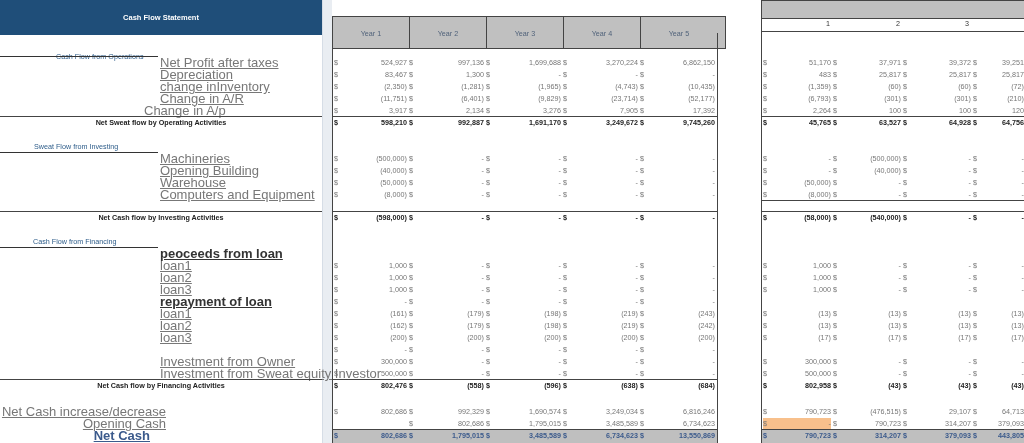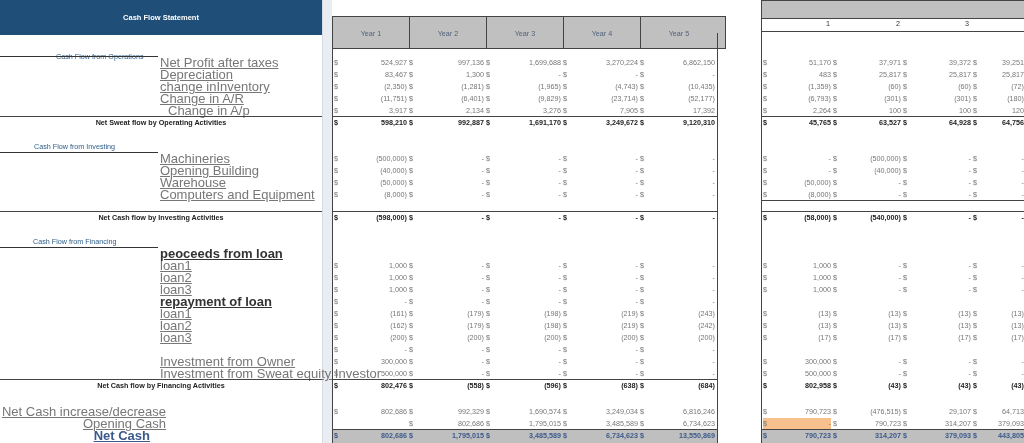--- a/index.html
+++ b/index.html
@@ -36,32 +36,32 @@
 <body>
 
 <div id="title-band" class="abs">
   <span>Cash Flow Statement</span>
 </div>
 <div class="abs sep-v"></div>
 
 <div class="abs section-head" style="left:30px;top:52px;margin-left:26px;">Cash Flow from Operations</div>
 <div class="abs section-line" style="left:0;top:56px;width:158px;"></div>
 
-<div class="abs section-head" style="left:34px;top:142px;">Cash Flow from Investing</div>
+<div class="abs section-head" style="left:34px;top:142px;">Sweat Flow from Investing</div>
 <div class="abs section-line" style="left:0;top:152px;width:158px;"></div>
 
 <div class="abs section-head" style="left:33px;top:237px;">Cash Flow from Financing</div>
 <div class="abs section-line" style="left:0;top:247px;width:158px;"></div>
 
 <div id="labels">
     <div class="abs label" style="left:160px;top:57px;line-height:12px;">Net Profit after taxes</div>
     <div class="abs label" style="left:160px;top:69px;line-height:12px;">Depreciation</div>
     <div class="abs label" style="left:160px;top:81px;line-height:12px;">change inInventory</div>
     <div class="abs label" style="left:160px;top:93px;line-height:12px;">Change in A/R</div>
-    <div class="abs label" style="left:168px;top:105px;line-height:12px;">Change in A/p</div>
+    <div class="abs label" style="left:144px;top:105px;line-height:12px;">Change in A/p</div>
     <div class="abs total-label" style="left:0;top:117px;width:322px;line-height:12px;">Net Sweat flow by Operating Activities</div>
     <div class="abs hline" style="left:0;top:116px;width:322px;"></div>
     <div class="abs label" style="left:160px;top:153px;line-height:12px;">Machineries</div>
     <div class="abs label" style="left:160px;top:165px;line-height:12px;">Opening Building</div>
     <div class="abs label" style="left:160px;top:177px;line-height:12px;">Warehouse</div>
     <div class="abs label" style="left:160px;top:189px;line-height:12px;">Computers and Equipment</div>
     <div class="abs total-label" style="left:0;top:212px;width:322px;line-height:12px;">Net Cash flow by Investing Activities</div>
     <div class="abs hline" style="left:0;top:211px;width:322px;"></div>
     <div class="abs label bold" style="left:160px;top:248px;line-height:12px;">peoceeds from loan</div>
     <div class="abs label" style="left:160px;top:260px;line-height:12px;">loan1</div>
@@ -237,21 +237,21 @@
     <div class="cell " style="left:833px;top:93px;width:68px;">
       <span class="dol">$</span>
       <span class="val">(301)</span>
     </div>
     <div class="cell " style="left:903px;top:93px;width:68px;">
       <span class="dol">$</span>
       <span class="val">(301)</span>
     </div>
     <div class="cell " style="left:973px;top:93px;width:51px;">
       <span class="dol">$</span>
-      <span class="val">(180)</span>
+      <span class="val">(210)</span>
     </div>
     <div class="cell " style="left:334px;top:105px;width:73px;">
       <span class="dol">$</span>
       <span class="val">3,917</span>
     </div>
     <div class="cell " style="left:409px;top:105px;width:75px;">
       <span class="dol">$</span>
       <span class="val">2,134</span>
     </div>
     <div class="cell " style="left:486px;top:105px;width:75px;">
@@ -295,21 +295,21 @@
     <div class="cell bold" style="left:486px;top:117px;width:75px;">
       <span class="dol">$</span>
       <span class="val">1,691,170</span>
     </div>
     <div class="cell bold" style="left:563px;top:117px;width:75px;">
       <span class="dol">$</span>
       <span class="val">3,249,672</span>
     </div>
     <div class="cell bold" style="left:640px;top:117px;width:75px;">
       <span class="dol">$</span>
-      <span class="val">9,120,310</span>
+      <span class="val">9,745,260</span>
     </div>
     <div class="cell bold" style="left:763px;top:117px;width:68px;">
       <span class="dol">$</span>
       <span class="val">45,765</span>
     </div>
     <div class="cell bold" style="left:833px;top:117px;width:68px;">
       <span class="dol">$</span>
       <span class="val">63,527</span>
     </div>
     <div class="cell bold" style="left:903px;top:117px;width:68px;">

